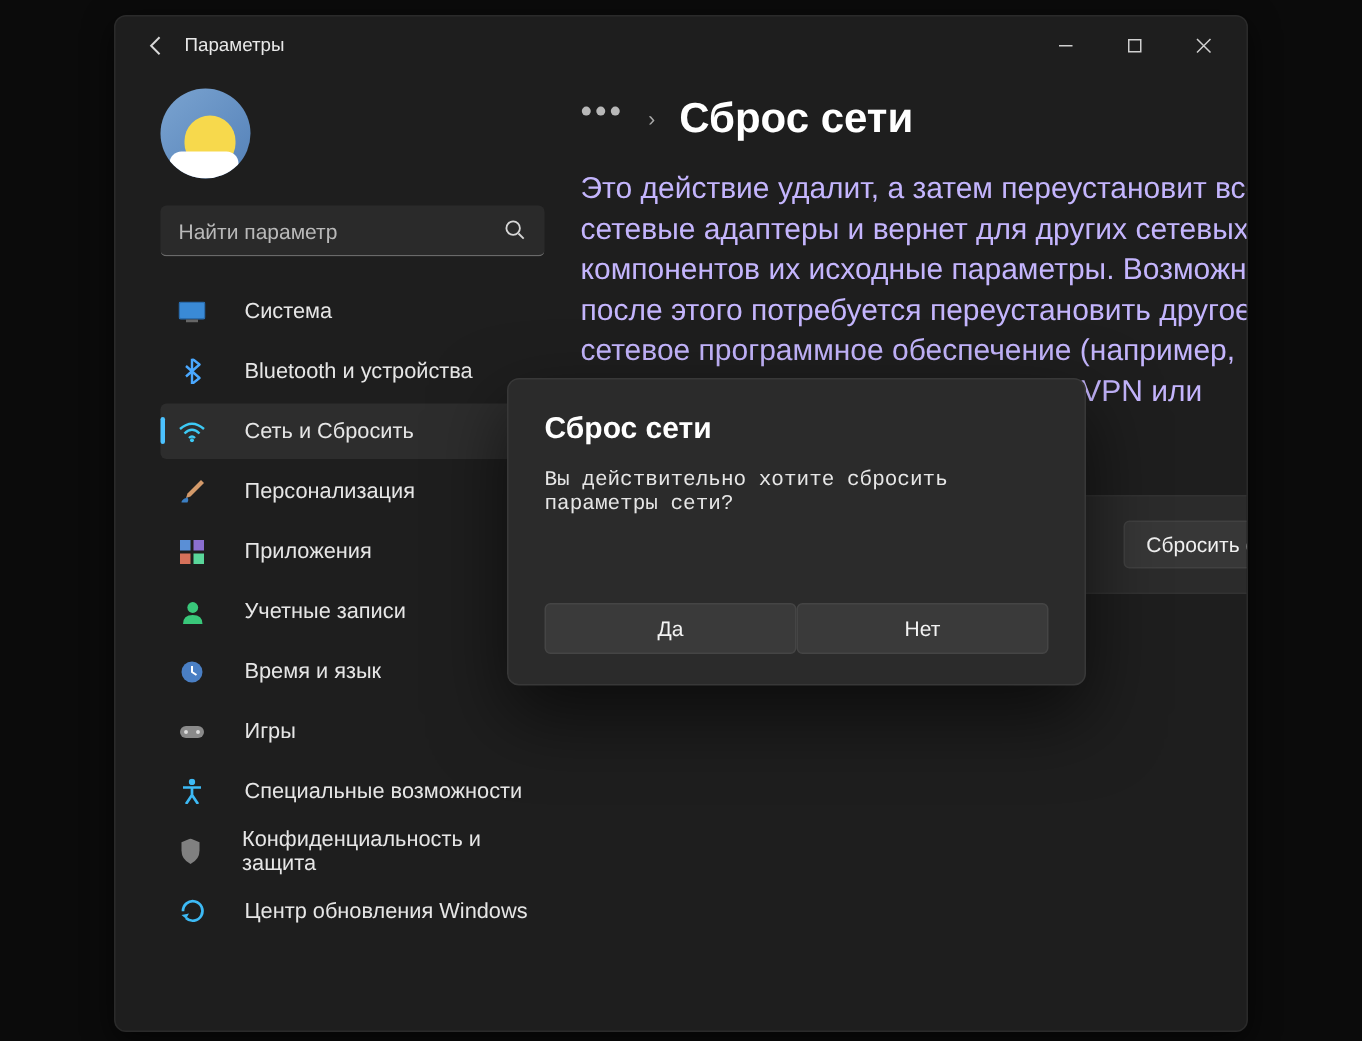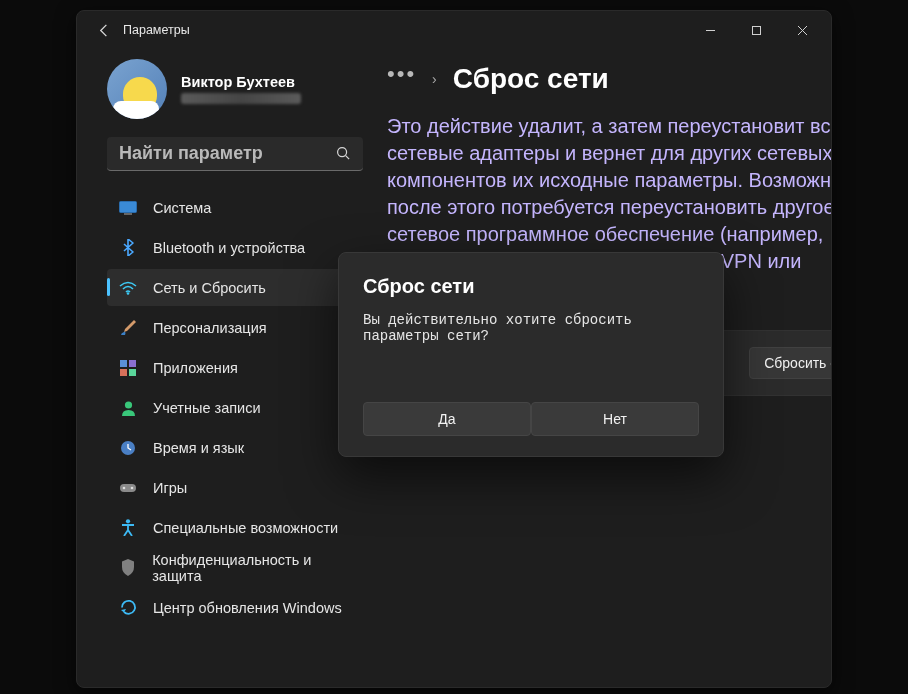--- a/index.html
+++ b/index.html
@@ -18,26 +18,26 @@
   
   .sidebar { width: 300px; padding: 4px 0 0 0; flex-shrink: 0; }
   .profile { display: flex; align-items: center; padding: 6px 12px 12px 30px; gap: 14px; }
   .avatar { width: 60px; height: 60px; border-radius: 50%; background: linear-gradient(135deg,#7aa3d0,#5481b8); position: relative; overflow: hidden; flex-shrink: 0; }
   .avatar::before { content:""; position:absolute; width:34px; height:34px; background:#f7d94c; border-radius:50% 50% 45% 45%; left:16px; top:18px; }
   .avatar::after { content:""; position:absolute; width:46px; height:18px; background:#fff; border-radius:8px 8px 0 0; bottom:0; left:6px; }
   .profile-name { color: #fff; font-size: 14.5px; font-weight: 600; }
   .profile-email { margin-top:3px; width: 120px; height: 11px; background: linear-gradient(90deg,#5a5a5a,#454545,#5a5a5a); border-radius:3px; filter: blur(1.5px); }
 
   .search { margin: 6px 14px 18px 30px; position: relative; }
-  .search input { width: 100%; height: 34px; background: #2a2a2a; border: none; border-bottom: 1.5px solid #6a6a6a; border-radius: 4px; padding: 0 36px 0 12px; color: #d946ef; font-size: 18px; outline: none; font-weight: bold; }
+  .search input { width: 100%; height: 34px; background: #2a2a2a; border: none; border-bottom: 1.5px solid #6a6a6a; border-radius: 4px; padding: 0 36px 0 12px; color: #d946ef; font-size: 14px; outline: none; }
   .search input::placeholder { color: #b9b9b9; }
   .search-icon { position: absolute; right: 12px; top: 9px; color: #d7d7d7; }
 
   .nav { display: flex; flex-direction: column; gap: 3px; padding: 0 10px 0 30px; }
-  .nav-item { display: flex; align-items: center; height: 37px; padding: 0 12px; border-radius: 4px; gap: 16px; color: #e6e6e6; font-size: 14.5px; cursor: pointer; position: relative; }
+  .nav-item { display: flex; align-items: center; height: 37px; padding: 0 12px; border-radius: 4px; gap: 26px; color: #e6e6e6; font-size: 14.5px; cursor: pointer; position: relative; }
   .nav-item.active { background: #2d2d2d; }
   .nav-item.active::before { content:""; position:absolute; left:0; top:9px; width:3px; height:18px; background:#4cc2ff; border-radius:2px; }
   .nav-icon { width: 18px; height: 18px; display:flex; align-items:center; justify-content:center; font-size:15px; }
 
   
   .main { flex: 1; padding: 14px 28px 0 10px; color: #e2e2e2; position: relative; }
   .breadcrumb { display: flex; align-items: center; gap: 16px; margin-bottom: 18px; }
   .bc-ellipsis { color:#b8b8b8; font-size:22px; letter-spacing:2px; line-height:0; padding-bottom:10px; }
   .bc-sep { color:#a8a8a8; font-size:14px; }
   .bc-title { font-size: 28px; font-weight: 600; color: #fff; }
@@ -86,24 +86,20 @@
           </svg>
         </div>
     </div>
   </div>
 
   <div class="content-wrap">
 
     <aside class="sidebar">
       <div class="profile">
         <div class="avatar"></div>
-        <div>
-          <div class="profile-name">Виктор Бухтеев</div>
-          <div class="profile-email"></div>
-        </div>
       </div>
 
       <div class="search">
         <input type="text" placeholder="Найти параметр" style="">
         <span class="search-icon">
           <svg width="15" height="15" viewBox="0 0 16 16">
               <circle cx="6.5" cy="6.5" r="4.8" stroke="currentColor" stroke-width="1.3" fill="none"></circle>
               <path d="M10.3 10.3 L14 14" stroke="currentColor" stroke-width="1.3"></path>
             </svg>
         </span>

